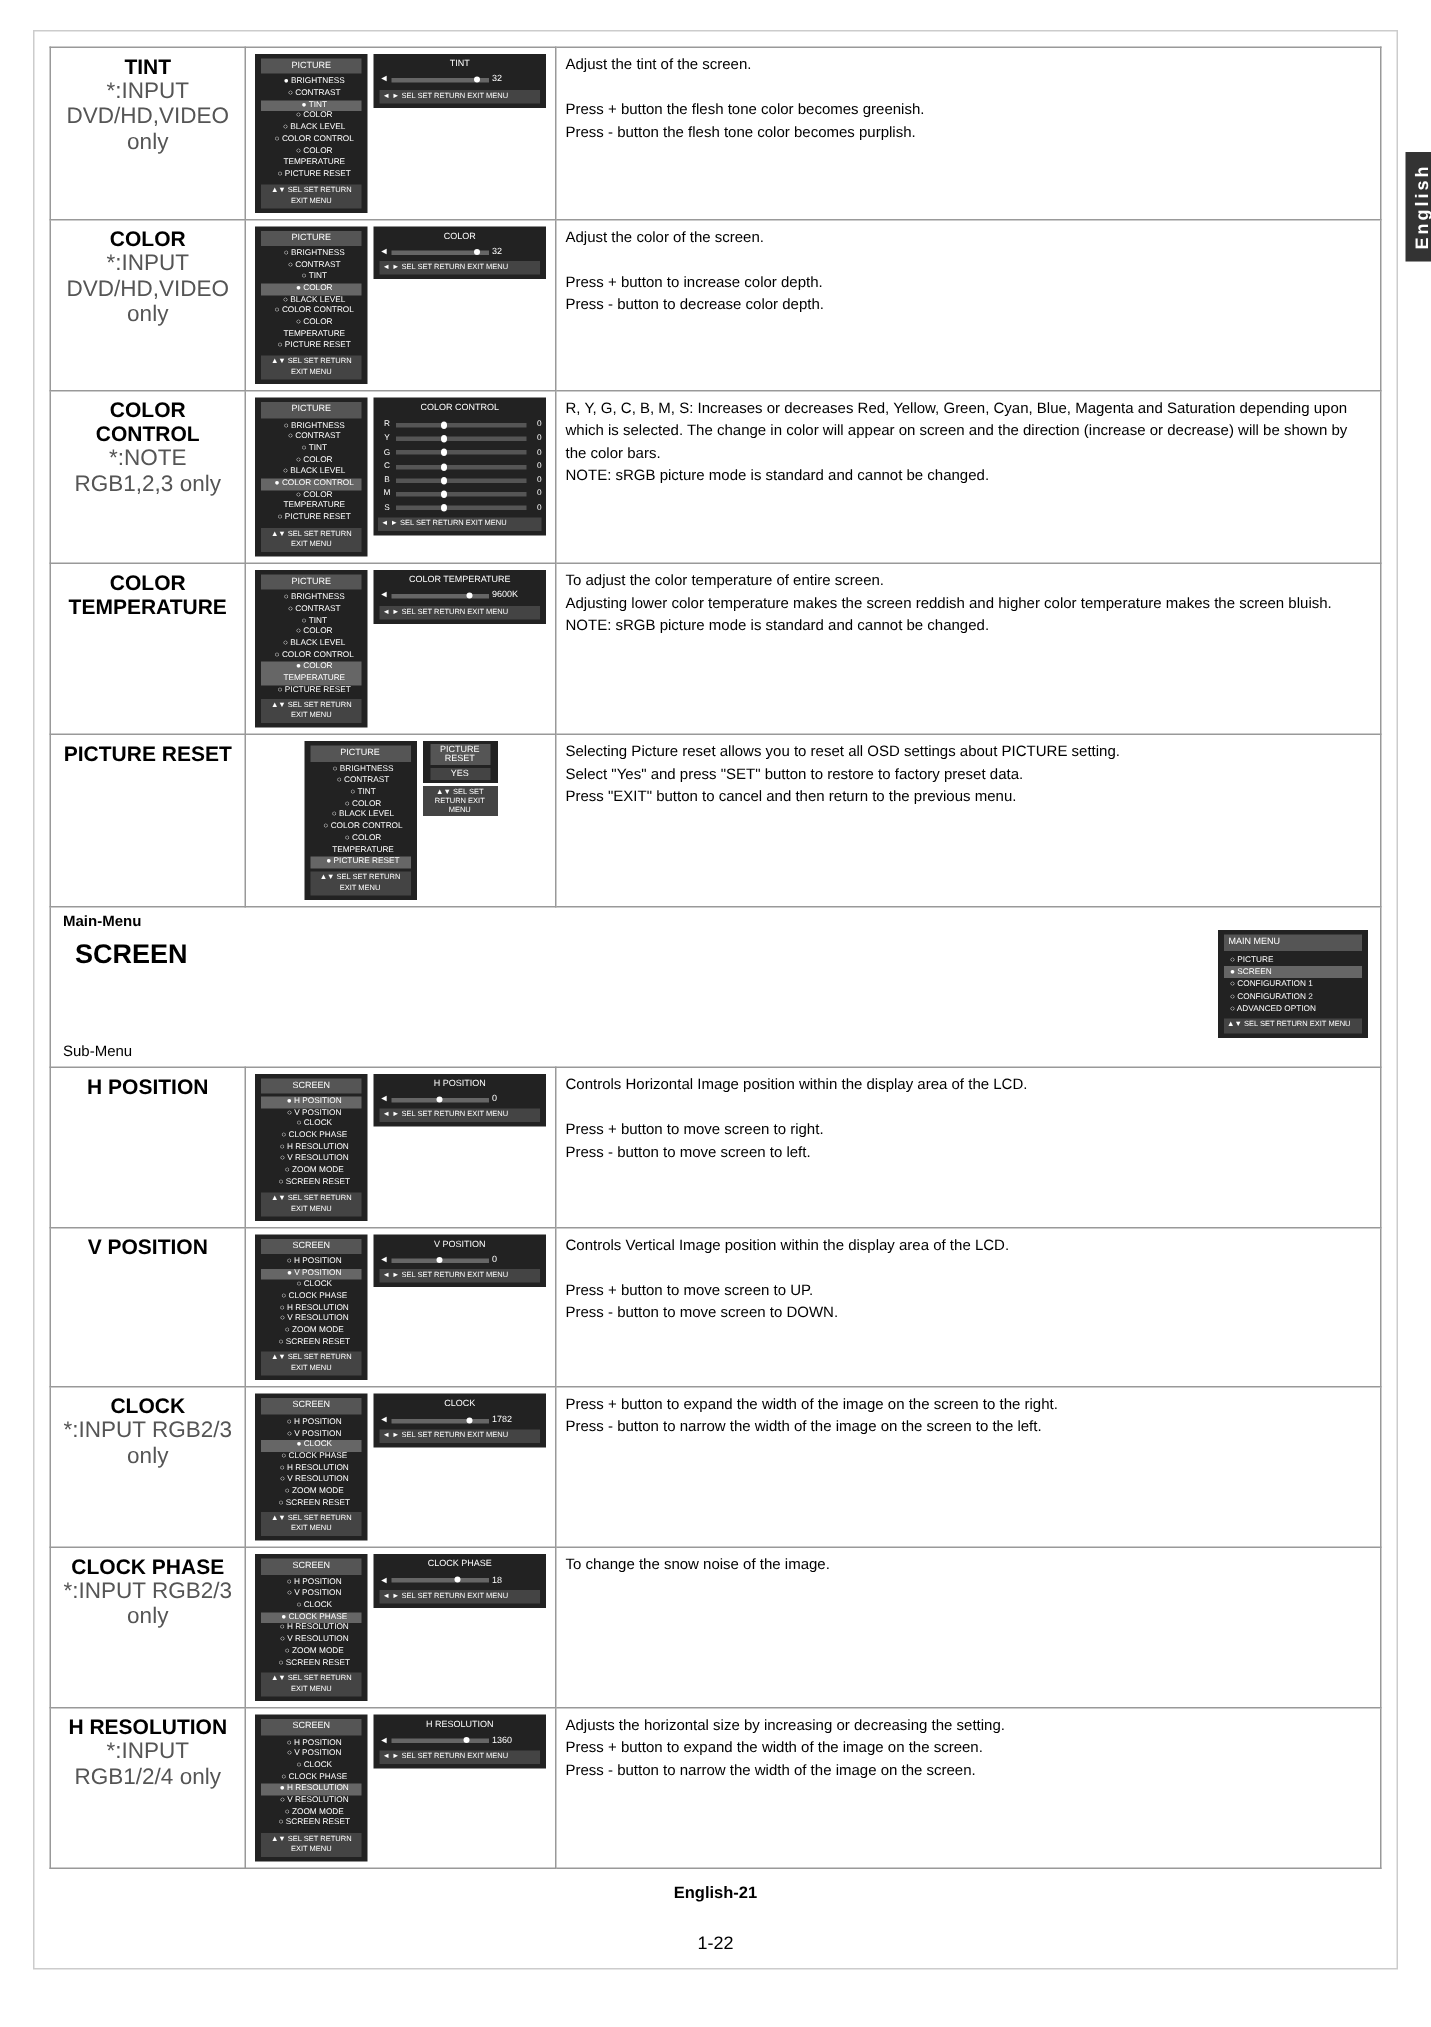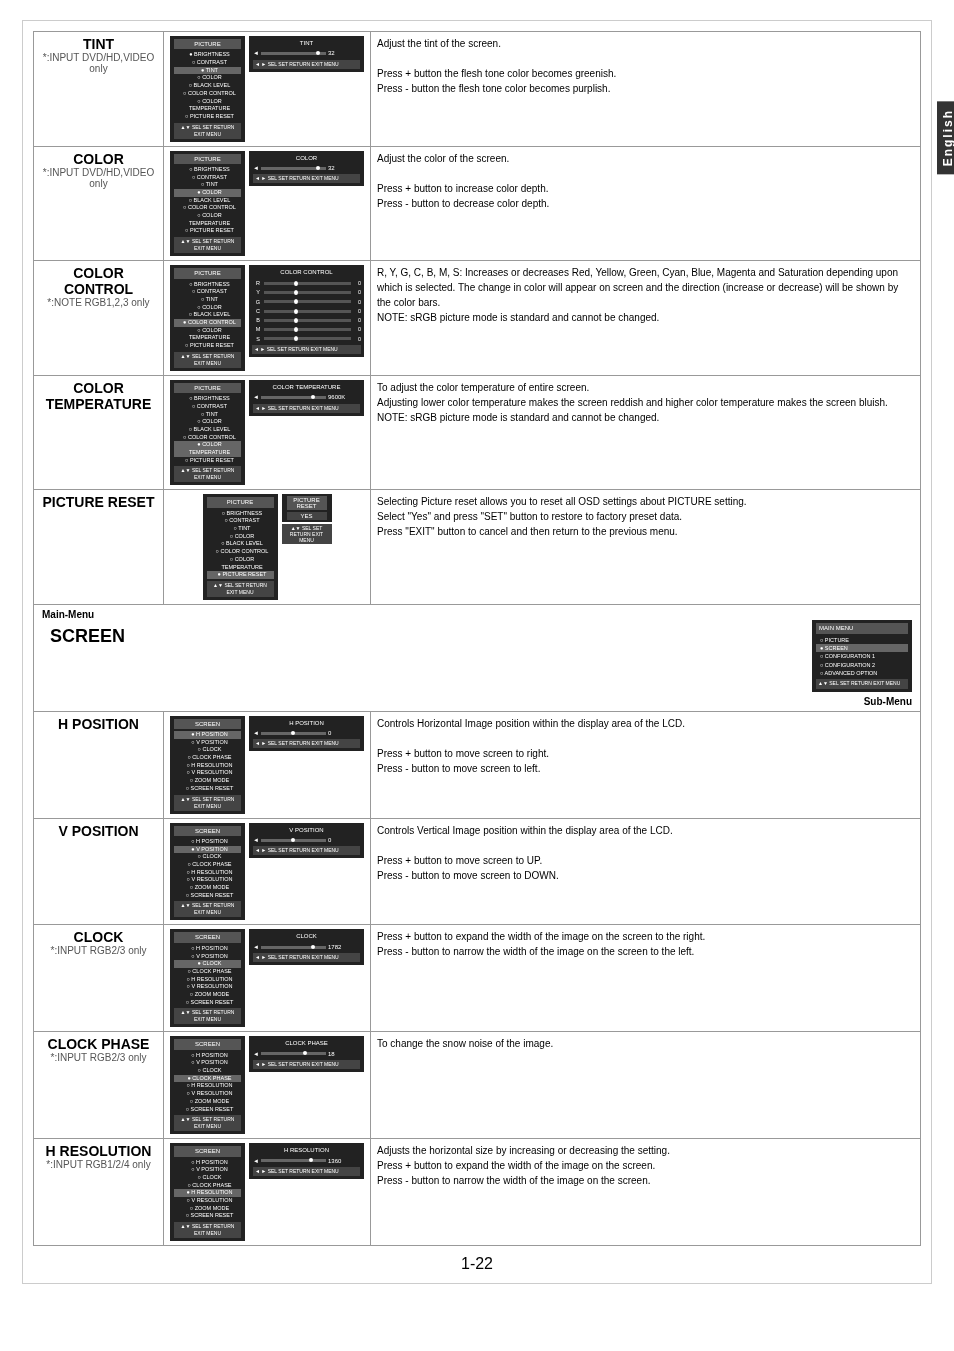--- a/index.html
+++ b/index.html
@@ -43,21 +43,21 @@
       padding: 4px 6px;
       vertical-align: top;
     }
     .feature-name {
       font-size: 14px;
       font-weight: bold;
       text-align: center;
       vertical-align: middle;
     }
     .sub-label {
-      font-size: 10px;
+      font-size: 15px;
       text-align: center;
       color: #555;
     }
     .feature-cell {
       width: 130px;
       text-align: center;
       vertical-align: middle;
     }
     .menu-screenshot {
       background: #222;
@@ -169,22 +169,22 @@
       font-size: 5.5px;
     }
     .page-bottom {
       text-align: center;
       margin-top: 10px;
       font-weight: bold;
       font-size: 11px;
     }
     .page-number {
       text-align: center;
-      margin-top: 9px;
-      font-size: 16px;
+      margin-top: 20px;
+      font-size: 12px;
     }
     .yes-box {
       background: #222;
       color: #fff;
       font-size: 6px;
       padding: 2px 5px;
       width: 50px;
       text-align: center;
     }
     .main-menu-right {
@@ -456,21 +456,21 @@
           <div class="main-menu-right">
             <div class="mm-title">MAIN MENU</div>
             <div class="mm-item">○ PICTURE</div>
             <div class="mm-item selected">● SCREEN</div>
             <div class="mm-item">○ CONFIGURATION 1</div>
             <div class="mm-item">○ CONFIGURATION 2</div>
             <div class="mm-item">○ ADVANCED OPTION</div>
             <div class="nav-bar">▲▼ SEL SET RETURN EXIT MENU</div>
           </div>
         </div>
-        <div style="font-size:10px;font-weight:bold;margin-top:4px;text-align:right;">Sub-Menu</div>
+        <div style="font-size:10px;font-weight:normal;margin-top:4px;">Sub-Menu</div>
       </td>
     </tr>
 
     <tr>
       <td class="feature-cell">
         <div class="feature-name">H POSITION</div>
       </td>
       <td class="screenshots-cell">
         <div style="display:flex;gap:4px;justify-content:center;align-items:flex-start;">
           <div class="menu-screenshot">
@@ -652,14 +652,15 @@
       </td>
       <td class="description-cell">
         Adjusts the horizontal size by increasing or decreasing the setting.<br>
         Press + button to expand the width of the image on the screen.<br>
         Press - button to narrow the width of the image on the screen.
       </td>
     </tr>
   </tbody>
     </table>
 
+  <div class="page-bottom">English-21</div>
   <div class="page-number">1-22</div>
 </div>
 
 </body></html>

